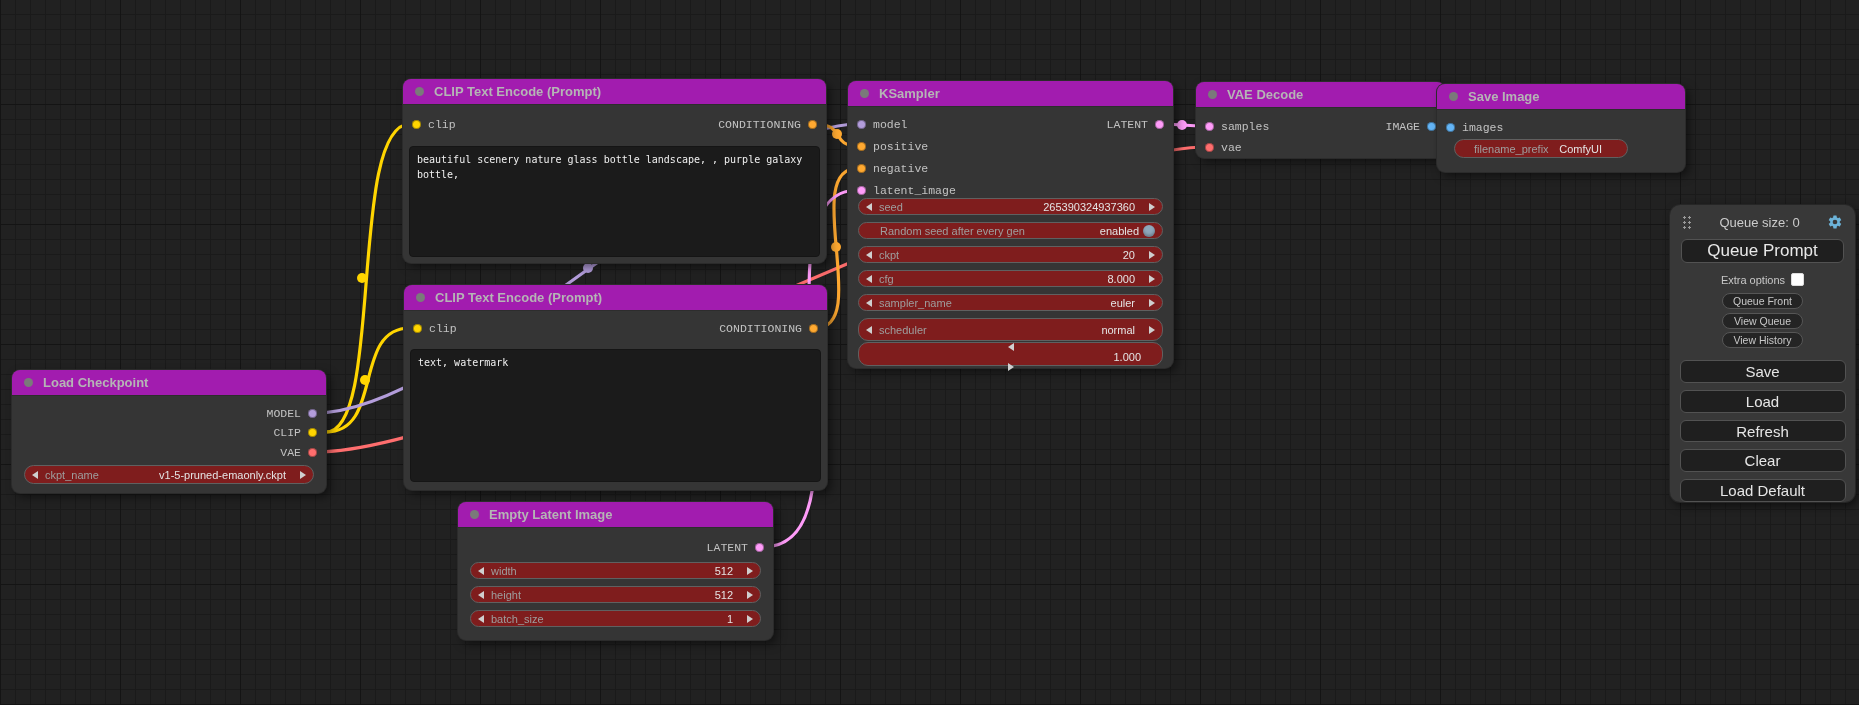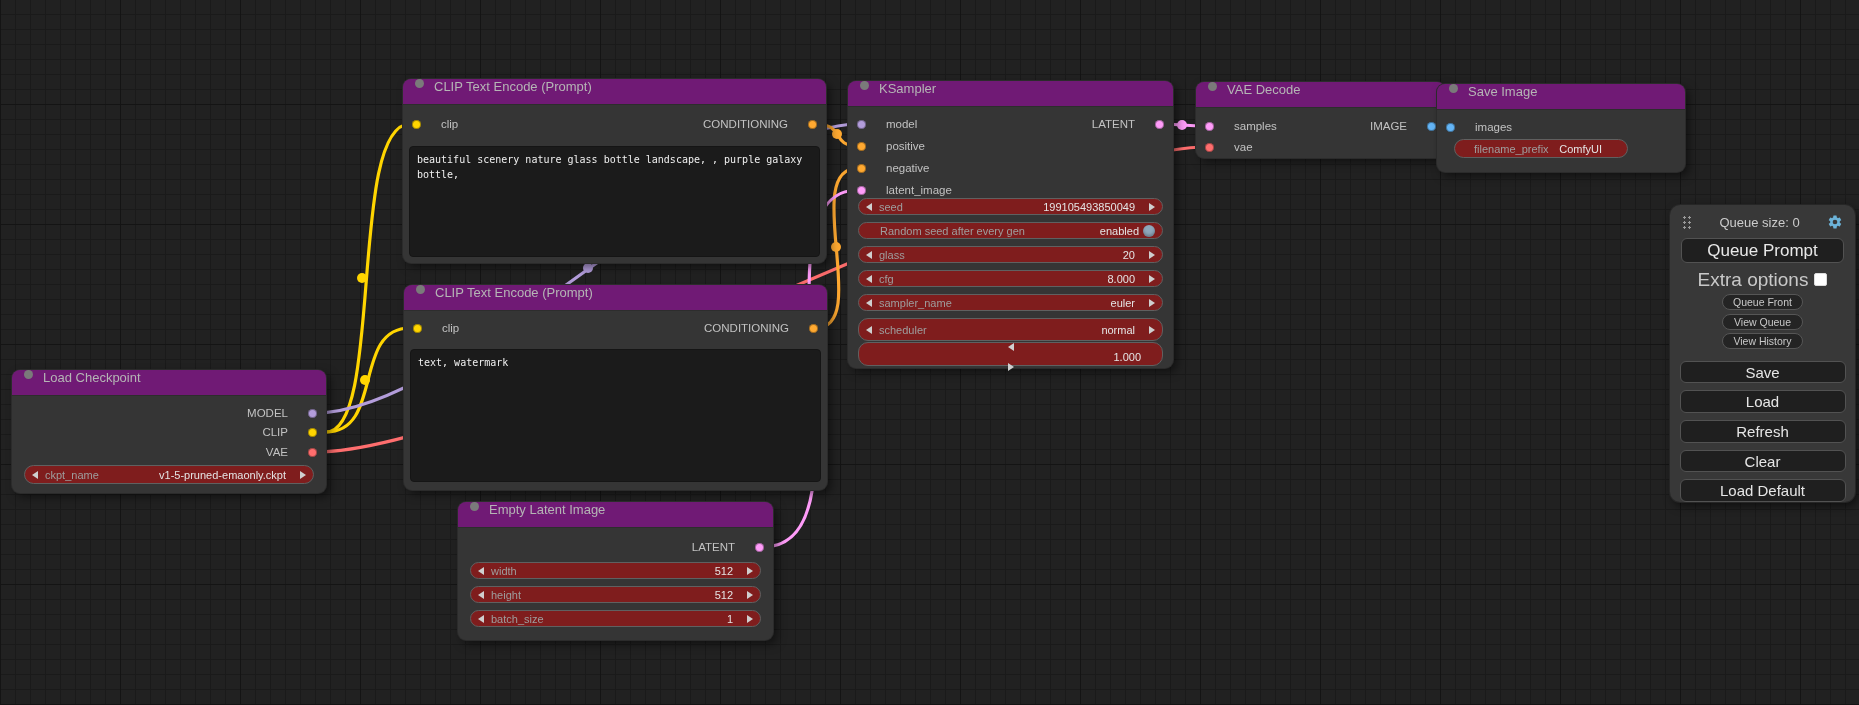--- a/index.html
+++ b/index.html
@@ -13,27 +13,27 @@
       repeating-linear-gradient(0deg,#1a1a1a 0 1px,transparent 1px 15px),
       repeating-linear-gradient(90deg,#1a1a1a 0 1px,transparent 1px 15px);
   }
   .wires{position:absolute;left:0;top:0;z-index:1;}
   .wires path{fill:none;stroke-width:3.2;stroke-linecap:round;}
   .node{
     position:absolute;z-index:2;background:#353535;border-radius:8px;
     box-shadow:0 0 0 1px #2b2b2b,4px 4px 10px rgba(0,0,0,.5);
   }
   .ntitle{
-    height:26px;background:#701a75;border-radius:8px 8px 0 0;
-    display:flex;gap:10px;padding:0 12px;
-    color:#b5b5b5;font-size:13px;border-bottom:1px solid #2d2d2d;box-sizing:border-box;
+    height:26px;background:#a21caf;border-radius:8px 8px 0 0;
+    display:flex;align-items:center;gap:10px;padding:0 12px;
+    color:#b5b5b5;font-size:13px;border-bottom:1px solid #2d2d2d;box-sizing:border-box;font-weight:bold;
   }
   .tdot{width:9px;height:9px;border-radius:50%;flex:none;}
-  .slot{position:absolute;height:20px;display:flex;align-items:center;gap:20px;
-        font-size:11.5px;color:#c2c2c2;white-space:nowrap;}
+  .slot{position:absolute;height:20px;display:flex;align-items:center;gap:7px;
+        font-size:11.5px;color:#c2c2c2;white-space:nowrap;font-family:Liberation Mono, monospace;}
   .slot.in{left:9px;}
   .slot.out{right:9px;}
   .dot{width:9px;height:9px;border-radius:50%;flex:none;box-shadow:inset 0 0 0 1px rgba(0,0,0,.35);}
   .widget{
     position:absolute;background:#7f1d1d;border:1px solid #606060;border-radius:10px;
     display:flex;align-items:center;font-size:11px;color:#9e9e9e;
     padding:0 7px;box-sizing:border-box;
   }
   .wlabel{margin-left:7px;overflow:hidden;}
   .wvalue{margin-left:auto;color:#e4e4e4;padding-right:14px;white-space:nowrap;}
@@ -58,21 +58,21 @@
     background-image:radial-gradient(circle,#9a9a9a 1.1px,transparent 1.4px);
     background-size:5px 5px;}
   .qp-title{flex:1;text-align:center;color:#cccccc;font-size:13px;}
   .gear{width:16px;height:16px;flex:none;}
   button{appearance:none;font-family:"Liberation Sans",sans-serif;cursor:pointer;}
   .qp-big{
     width:163px;height:26px;margin-top:5px;background:#1f1f1f;border:1px solid #525252;
     border-radius:6px;color:#e8e8e8;font-size:17px;line-height:1;
   }
   .qp-extra{margin-top:9px;height:16px;display:flex;align-items:center;gap:6px;
-    color:#c8c8c8;font-size:19px;}
+    color:#c8c8c8;font-size:11px;}
   .checkbox{width:13px;height:13px;background:#ffffff;border-radius:2px;border:1px solid #dcdcdc;box-sizing:border-box;}
   .qp-small-row{margin-top:6px;display:flex;gap:4px;flex-direction:column;}
   .qp-small-row.single{margin-top:3px;}
   .qp-small{
     height:16px;background:#242424;border:1px solid #565656;border-radius:8px;
     color:#c8c8c8;font-size:10.5px;line-height:1;padding:0 10px;
   }
   .qp-btn{
     width:166px;height:24px;margin-top:7px;background:#1f1f1f;border:1px solid #525252;
     border-radius:6px;color:#e6e6e6;font-size:15px;line-height:1;
@@ -182,31 +182,31 @@
       <span class="dot" style="background: rgb(255, 156, 249);"></span>
       <span>latent_image</span>
     </div>
     <div class="slot out" style="top:33px;">
       <span>LATENT</span>
       <span class="dot" style="background: rgb(255, 156, 249);"></span>
     </div>
     <div class="widget" style="left:10px;top:117px;width:305px;height:17px;">
       <span class="arr l"></span>
       <span class="wlabel">seed</span>
-      <span class="wvalue">199105493850049</span>
+      <span class="wvalue">265390324937360</span>
       <span class="arr r"></span>
     </div>
     <div class="widget" style="left:10px;top:141px;width:305px;height:17px;">
       <span class="wlabel" style="margin-left:14px;">Random seed after every gen</span>
       <span class="wvalue noarr">enabled</span>
       <span class="toggle-dot" style="background: rgb(143, 168, 188);"></span>
     </div>
     <div class="widget" style="left:10px;top:165px;width:305px;height:17px;">
       <span class="arr l"></span>
-      <span class="wlabel">glass</span>
+      <span class="wlabel">ckpt</span>
       <span class="wvalue">20</span>
       <span class="arr r"></span>
     </div>
     <div class="widget" style="left:10px;top:189px;width:305px;height:17px;">
       <span class="arr l"></span>
       <span class="wlabel">cfg</span>
       <span class="wvalue">8.000</span>
       <span class="arr r"></span>
     </div>
     <div class="widget" style="left:10px;top:213px;width:305px;height:17px;">

